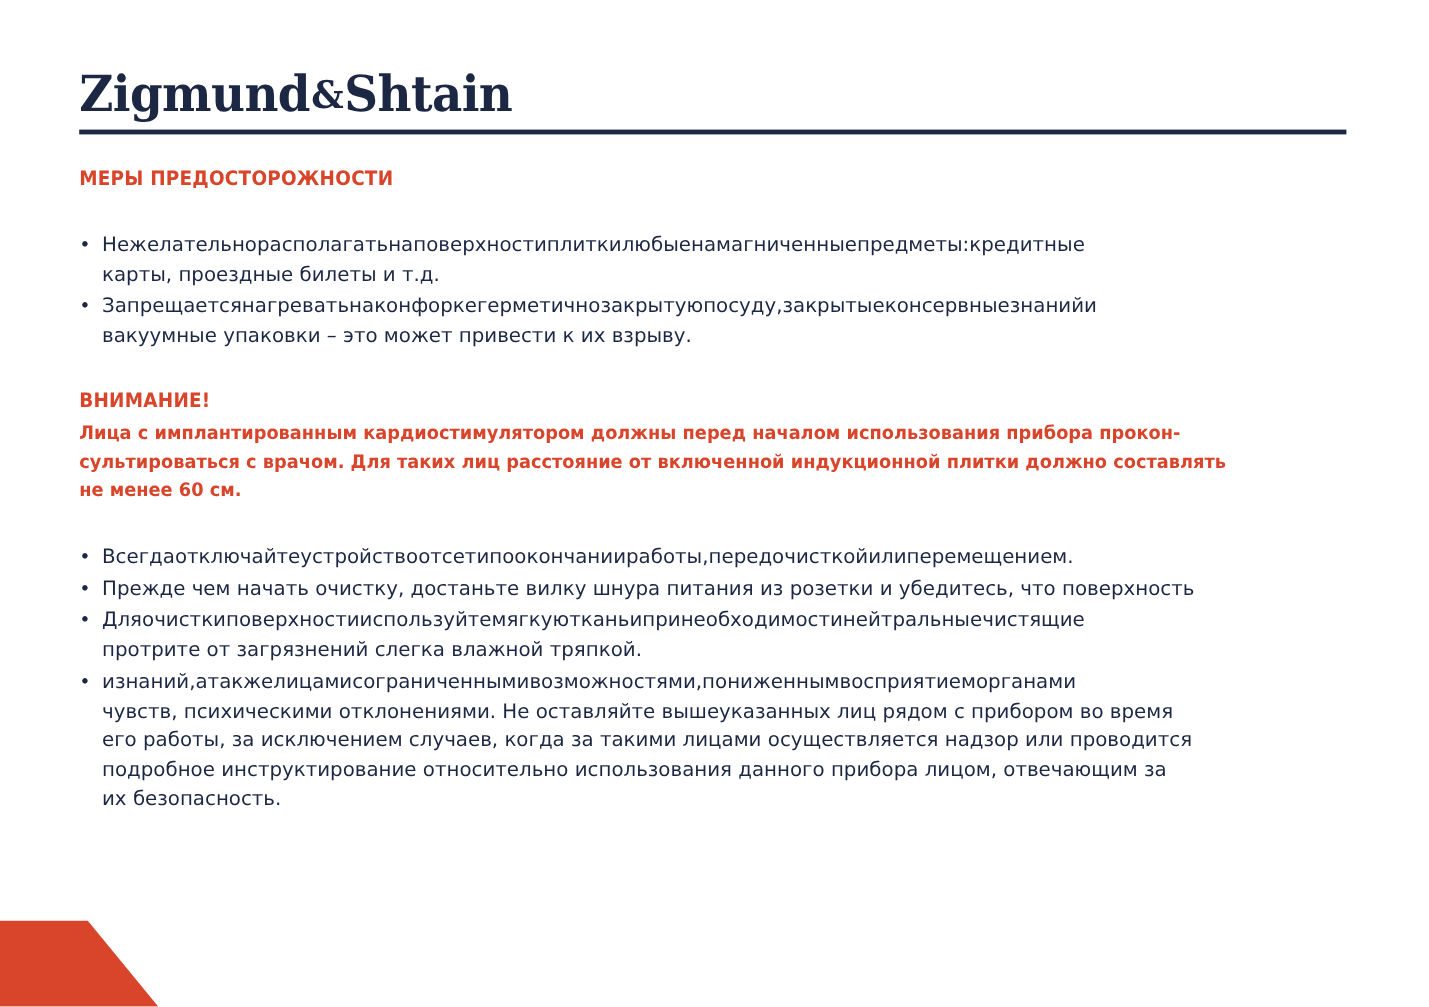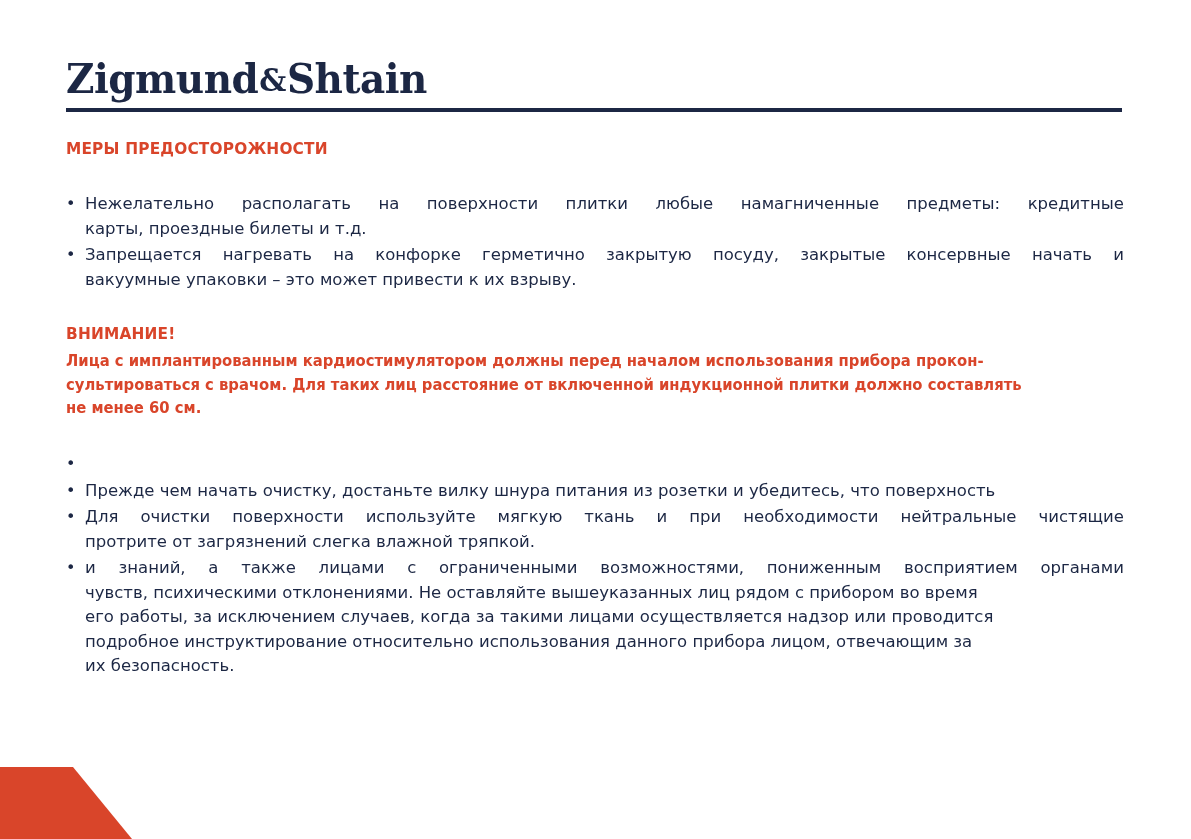--- a/index.html
+++ b/index.html
@@ -116,21 +116,21 @@
     line-height: 24.5px;
     color: #1c2744;
   }
   .bullet-body .ln {
     display: block;
     white-space: nowrap;
   }
   
   .bullet-body .ln.just {
     display: flex;
-    justify-content: space-between;
+    justify-content: flex-start;
     white-space: nowrap;
   }
   .bullet-body .ln.just > span { display: inline-block; }
 
   
   .corner-shape {
     position: absolute;
     left: 0;
     bottom: 0;
     width: 132px;
@@ -173,40 +173,54 @@
           <div class="ln just">
             <span>Запрещается</span>
             <span>нагревать</span>
             <span>на</span>
             <span>конфорке</span>
             <span>герметично</span>
             <span>закрытую</span>
             <span>посуду,</span>
             <span>закрытые</span>
             <span>консервные</span>
-            <span>начать</span>
+            <span>знаний</span>
             <span>и</span>
           </div>
           <div class="ln">вакуумные упаковки – это может привести к их взрыву.</div>
         </div>
       </div>
     </div>
 
   <div class="section-heading" id="heading-attention">ВНИМАНИЕ!</div>
 
   <div class="warning-paragraph" id="warning-paragraph">
       <span class="wline">Лица с имплантированным кардиостимулятором должны перед началом использования прибора прокон-</span>
       <span class="wline">сультироваться с врачом. Для таких лиц расстояние от включенной индукционной плитки должно составлять</span>
       <span class="wline">не менее 60 см.</span>
     </div>
 
   <div class="bullet-list" id="list-bottom">
       <div class="bullet-item">
         <div class="bullet-marker">•</div>
         <div class="bullet-body">
+          <div class="ln just">
+            <span>Всегда</span>
+            <span>отключайте</span>
+            <span>устройство</span>
+            <span>от</span>
+            <span>сети</span>
+            <span>по</span>
+            <span>окончании</span>
+            <span>работы,</span>
+            <span>перед</span>
+            <span>очисткой</span>
+            <span>или</span>
+            <span>перемещением.</span>
+          </div>
         </div>
       </div>
       <div class="bullet-item">
         <div class="bullet-marker">•</div>
         <div class="bullet-body">
           <div class="ln">Прежде чем начать очистку, достаньте вилку шнура питания из розетки и убедитесь, что поверхность</div>
         </div>
       </div>
       <div class="bullet-item">
         <div class="bullet-marker">•</div>

